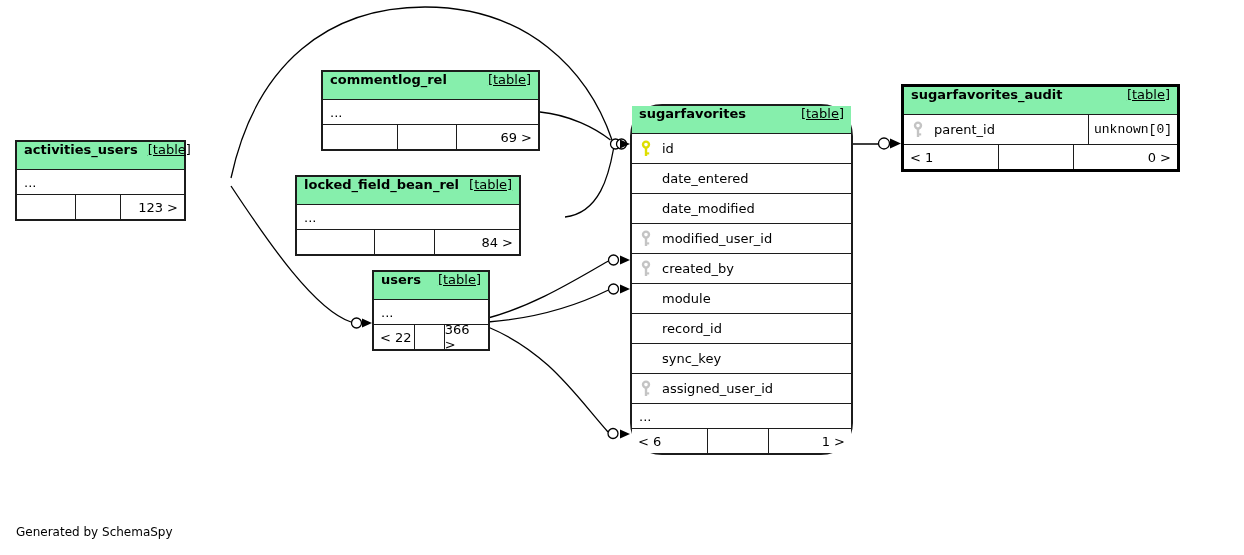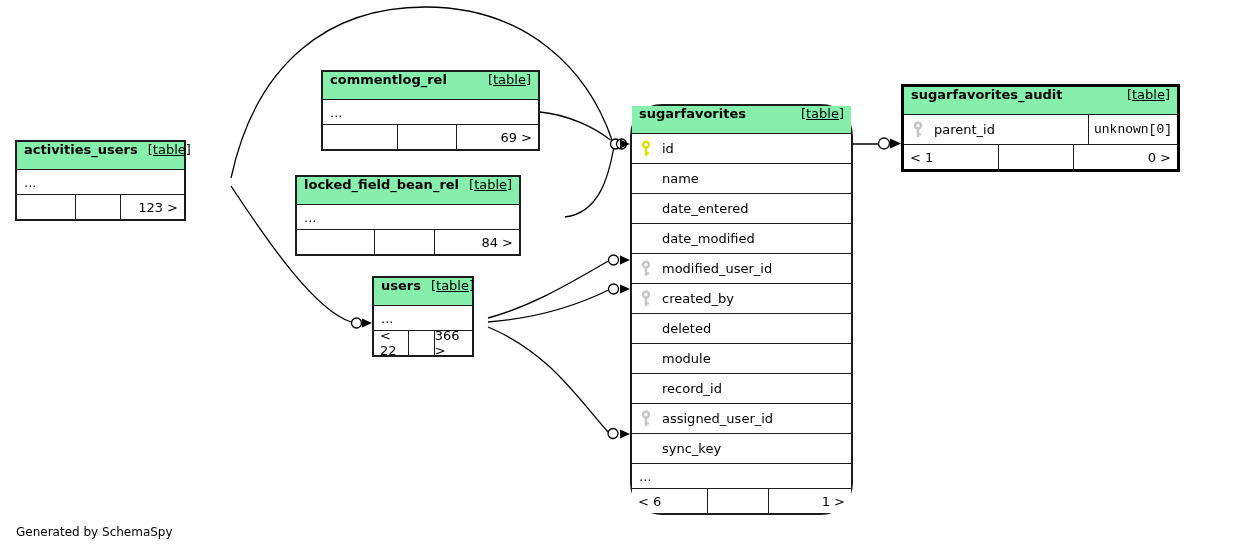--- a/index.html
+++ b/index.html
@@ -103,21 +103,21 @@
         <span class="tb-tag">[table]</span>
       </div>
       <div class="tb-row ellipsis">...</div>
       <div class="tb-foot">
         <span class="fc c0"></span>
         <span class="fc c1"></span>
         <span class="fc c2">84 &gt;</span>
       </div>
     </div>
 
-  <div class="tbox" style="left:372px;top:276px;width:102px;">
+  <div class="tbox" style="left:372px;top:270px;width:118px;">
       <div class="tb-head">
         <span class="tb-name">users</span>
         <span class="tb-tag">[table]</span>
       </div>
       <div class="tb-row ellipsis">...</div>
       <div class="tb-foot">
         <span class="fc c0">&lt; 22</span>
         <span class="fc c1"></span>
         <span class="fc c2">366 &gt;</span>
       </div>
@@ -133,24 +133,20 @@
           <svg width="12" height="17" viewBox="0 0 12 17" aria-hidden="true">
             <circle cx="6" cy="4.6" r="3" fill="none" stroke="#dede00" stroke-width="2.4"></circle>
             <line x1="6" y1="7.6" x2="6" y2="16" stroke="#dede00" stroke-width="2.4"></line>
             <line x1="6" y1="13.4" x2="9.2" y2="13.4" stroke="#dede00" stroke-width="2.1"></line>
           </svg>
         </span>
         <span class="col-name">id</span>
       </div>
       <div class="tb-row">
         <span class="keyslot"></span>
-        <span class="col-name">name</span>
-      </div>
-      <div class="tb-row">
-        <span class="keyslot"></span>
         <span class="col-name">date_entered</span>
       </div>
       <div class="tb-row">
         <span class="keyslot"></span>
         <span class="col-name">date_modified</span>
       </div>
       <div class="tb-row">
         <span class="keyslot">
           <svg width="12" height="17" viewBox="0 0 12 17" aria-hidden="true">
             <circle cx="6" cy="4.6" r="3" fill="none" stroke="#c4c4c4" stroke-width="2.4"></circle>
@@ -165,43 +161,39 @@
           <svg width="12" height="17" viewBox="0 0 12 17" aria-hidden="true">
             <circle cx="6" cy="4.6" r="3" fill="none" stroke="#c4c4c4" stroke-width="2.4"></circle>
             <line x1="6" y1="7.6" x2="6" y2="16" stroke="#c4c4c4" stroke-width="2.4"></line>
             <line x1="6" y1="13.4" x2="9.2" y2="13.4" stroke="#c4c4c4" stroke-width="2.1"></line>
           </svg>
         </span>
         <span class="col-name">created_by</span>
       </div>
       <div class="tb-row">
         <span class="keyslot"></span>
-        <span class="col-name">deleted</span>
-      </div>
-      <div class="tb-row">
-        <span class="keyslot"></span>
         <span class="col-name">module</span>
       </div>
       <div class="tb-row">
         <span class="keyslot"></span>
         <span class="col-name">record_id</span>
       </div>
       <div class="tb-row">
+        <span class="keyslot"></span>
+        <span class="col-name">sync_key</span>
+      </div>
+      <div class="tb-row">
         <span class="keyslot">
           <svg width="12" height="17" viewBox="0 0 12 17" aria-hidden="true">
             <circle cx="6" cy="4.6" r="3" fill="none" stroke="#c4c4c4" stroke-width="2.4"></circle>
             <line x1="6" y1="7.6" x2="6" y2="16" stroke="#c4c4c4" stroke-width="2.4"></line>
             <line x1="6" y1="13.4" x2="9.2" y2="13.4" stroke="#c4c4c4" stroke-width="2.1"></line>
           </svg>
         </span>
         <span class="col-name">assigned_user_id</span>
-      </div>
-      <div class="tb-row">
-        <span class="keyslot"></span>
-        <span class="col-name">sync_key</span>
       </div>
       <div class="tb-row ellipsis">...</div>
       <div class="tb-foot">
         <span class="fc c0">&lt; 6</span>
         <span class="fc c1"></span>
         <span class="fc c2">1 &gt;</span>
       </div>
     </div>
 
   <div class="tbox thick" style="left:901px;top:84px;width:279px;">

